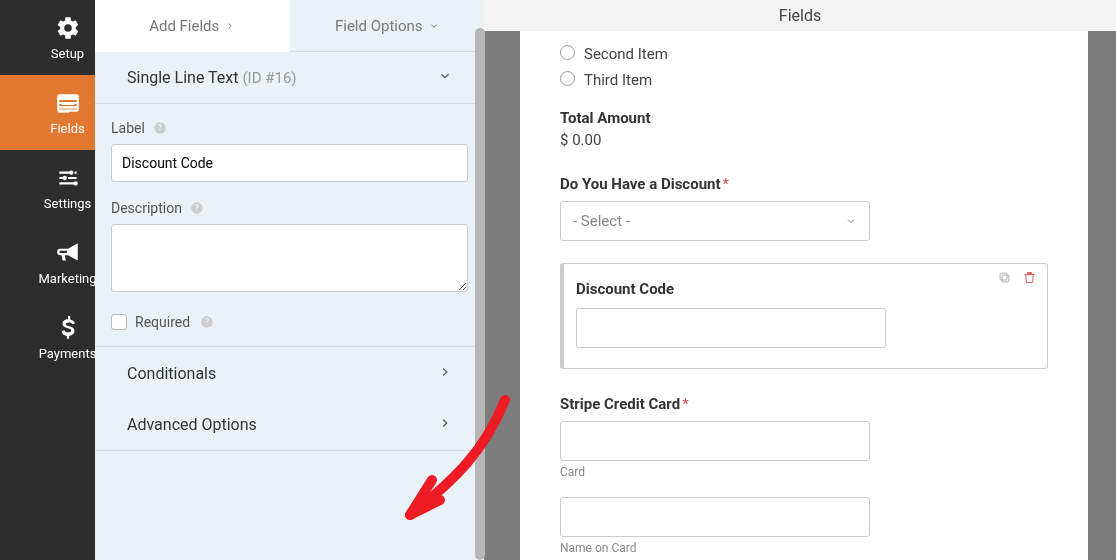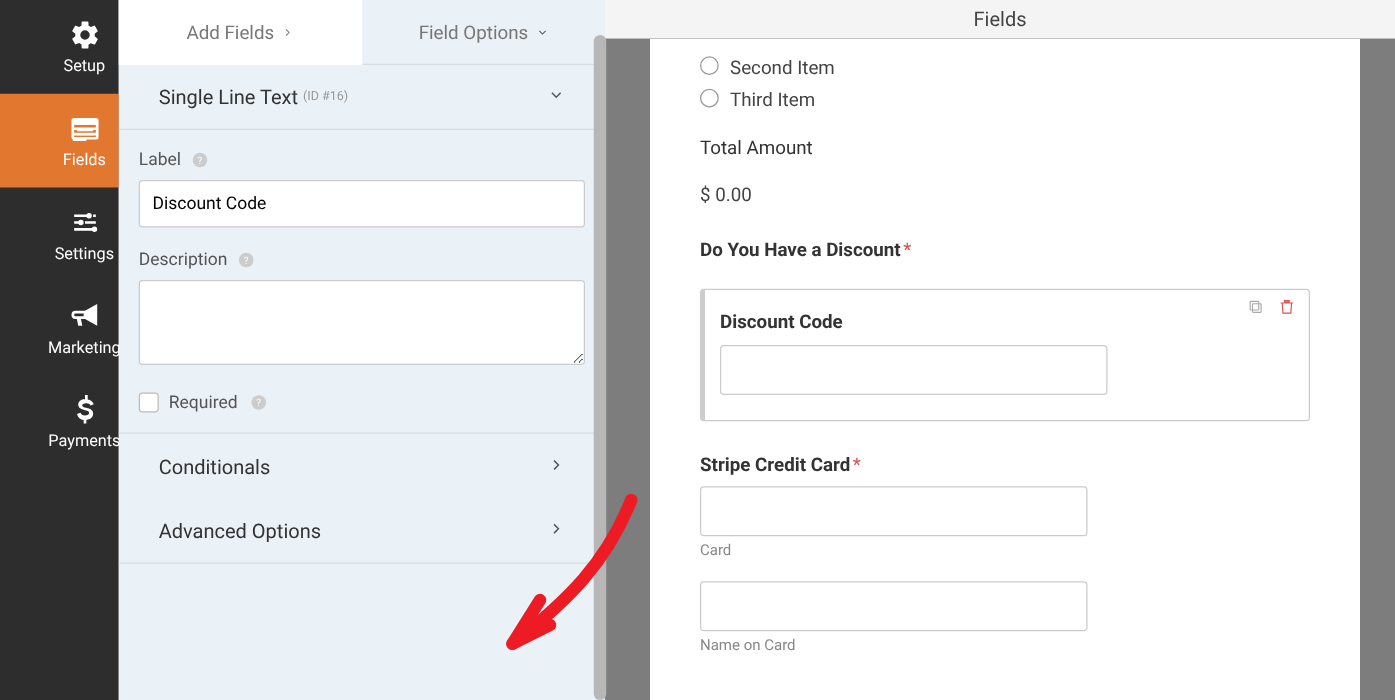--- a/index.html
+++ b/index.html
@@ -17,21 +17,21 @@
   
   .panel { width: 389px; background: #eaf1f7; flex-shrink: 0; position: relative; }
   .panel-tabs { display: flex; height: 52px; }
   .panel-tab { flex: 1; display: flex; align-items: center; justify-content: center; font-size: 15px; color: #777; cursor: pointer; background: #eaf1f7; }
   .panel-tab.add { background: #fff; }
   .panel-tab.opt { font-weight: 400; border-bottom: 1px solid #d6dde3; }
   .panel-tab svg { width: 10px; height: 10px; margin-left: 6px; fill: #777; stroke: #777; }
 
   .accordion-row { display: flex; align-items: center; height: 52px; padding: 0 32px; border-bottom: 1px solid #d6dde3; cursor: pointer; }
   .accordion-row .title { font-size: 16px; color: #333; }
-  .accordion-row .idsuffix { color: #999; margin-left: 4px; font-size: 10px; }
+  .accordion-row .idsuffix { color: #999; margin-left: 4px; font-size: 15px; }
   .accordion-row .chev { margin-left: auto; }
   .accordion-row .chev svg { width: 14px; height: 14px; stroke: #555; fill: none; stroke-width: 2; }
 
   .section { padding: 16px; border-bottom: 1px solid #d6dde3; }
   .fieldrow { margin-bottom: 18px; }
   .fl { display: flex; align-items: center; font-size: 14px; color: #555; margin-bottom: 8px; }
   .fl svg { width: 14px; height: 14px; margin-left: 8px; fill: #bbb; }
   .txt-input { width: 100%; height: 38px; border: 1px solid #ccc; border-radius: 3px; padding: 0 10px; font-size: 14px; background: #fff; }
   .txt-area { width: 100%; height: 68px; border: 1px solid #ccc; border-radius: 3px; padding: 8px 10px; font-size: 14px; background: #fff; resize: vertical; }
   .req-row { display: flex; align-items: center; margin-top: 6px; }
@@ -44,21 +44,21 @@
 
   
   .preview-wrap { flex: 1; display: flex; flex-direction: column; background: #7d7d7d; }
   .preview-header { height: 31px; background: #f4f4f4; display: flex; align-items: center; justify-content: center; font-size: 16px; color: #444; }
   .preview-scroll { flex: 1; background: #7d7d7d; padding: 0 28px 0 36px; overflow: hidden; }
   .preview-card { background: #fff; height: 100%; padding: 14px 40px 0 40px; width: 100%; position: relative; }
   .radio-row { display: flex; align-items: flex-start; margin-bottom: 8px; }
   .radio-row .rad { width: 15px; height: 15px; border: 1.5px solid #999; border-radius: 50%; margin-right: 9px; }
   .radio-row span { font-size: 15px; color: #444; }
 
-  .block-title { font-weight: 400; font-size: 15px; color: #333; margin-top: 20px; margin-bottom: 20px; }
+  .block-title { font-weight: 700; font-size: 15px; color: #333; margin-top: 20px; margin-bottom: 4px; }
   .amount { font-size: 15px; color: #444; }
 
   .form-label { font-weight: 700; font-size: 15px; color: #333; margin-bottom: 8px; display: block; margin-top: 26px; }
   .req-star { color: #d9534f; margin-left: 2px; font-weight: 400; }
   .sel { width: 310px; height: 40px; border: 1px solid #ccc; border-radius: 3px; background: #fff; display: flex; align-items: center; padding: 0 12px; color: #888; font-size: 15px; position: relative; cursor: pointer; }
   .sel svg { position: absolute; right: 12px; width: 12px; height: 12px; stroke: #888; fill: none; stroke-width: 2; }
 
   .selected-field { border: 1px solid #ccc; border-left: 4px solid #ccc; border-radius: 3px; padding: 16px 16px 20px 12px; margin-top: 22px; position: relative; }
   .selected-field .icons { position: absolute; top: 6px; right: 10px; display: flex; gap: 10px; }
   .selected-field .icons svg { width: 15px; height: 15px; }
@@ -215,20 +215,26 @@
           <div class="rad"></div>
           <span>Third Item</span>
         </div>
 
         <div class="block-title">Total Amount</div>
         <div class="amount">$ 0.00</div>
 
         <label class="form-label">
           <span>Do You Have a Discount</span><span class="req-star">*</span>
         </label>
+        <div class="sel">
+          <span>- Select -</span>
+          <svg viewBox="0 0 24 24">
+              <polyline points="6 9 12 15 18 9"></polyline>
+            </svg>
+        </div>
 
         <div class="selected-field">
           <div class="icons">
             <span class="dup">
               <svg viewBox="0 0 24 24">
                   <rect x="8" y="8" width="11" height="11" rx="1" fill="none" stroke="#aaa" stroke-width="1.5"></rect>
                   <rect x="5" y="5" width="11" height="11" rx="1" fill="none" stroke="#aaa" stroke-width="1.5"></rect>
                 </svg>
             </span>
             <span class="del">

